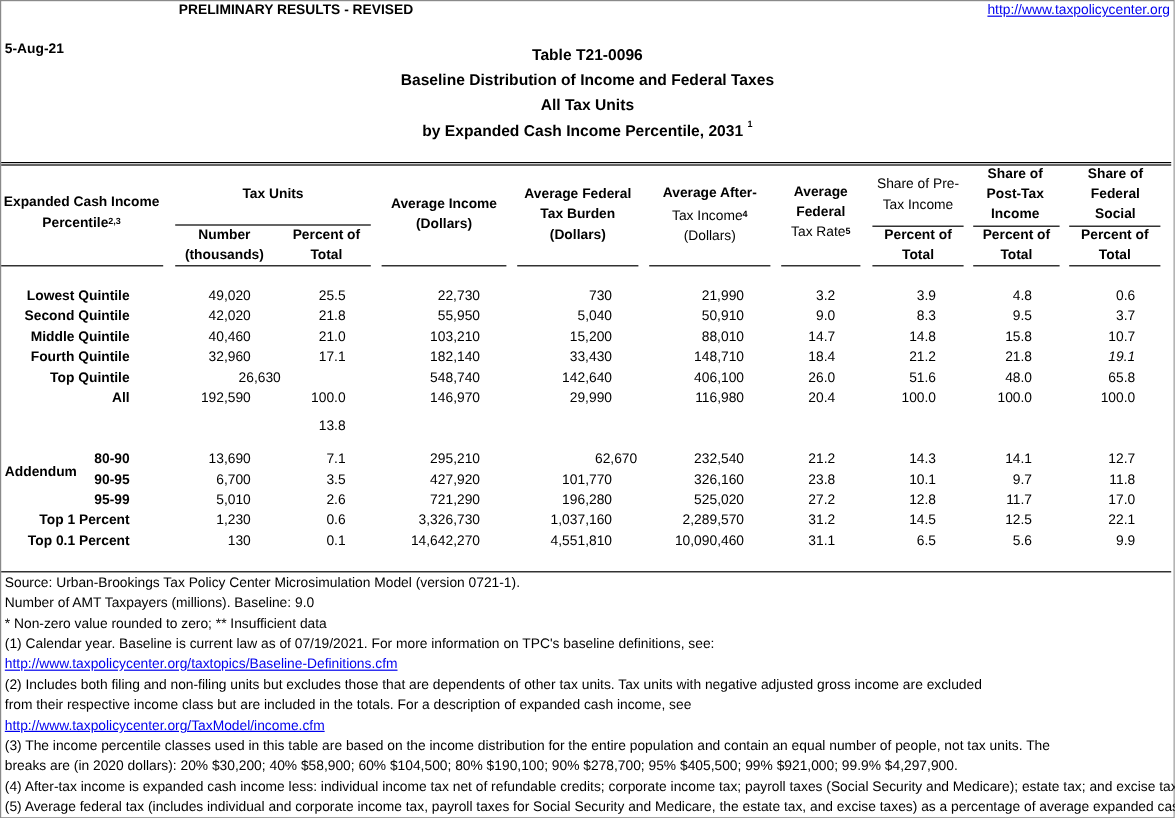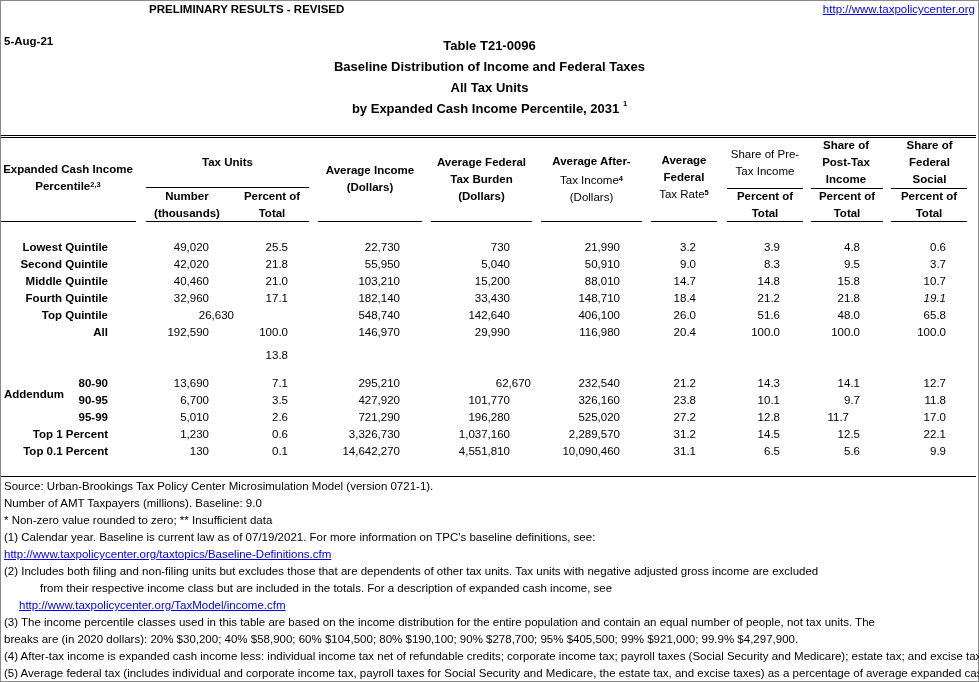--- a/index.html
+++ b/index.html
@@ -212,21 +212,21 @@
     </div>
     <div class="row" style="top: 409px;">
       <div class="lbl">95-99</div>
       <div class="cell" style="right: 770px;">5,010</div>
       <div class="cell" style="right: 691px;">2.6</div>
       <div class="cell" style="right: 579px;">721,290</div>
       <div class="cell" style="right: 469px;">196,280</div>
       <div class="cell" style="right: 359px;">525,020</div>
       <div class="cell" style="right: 283px;">27.2</div>
       <div class="cell" style="right: 199px;">12.8</div>
-      <div class="cell" style="right: 130px; margin-left: 19px;">11.7</div>
+      <div class="cell" style="right: 119px; margin-left: 19px;">11.7</div>
       <div class="cell" style="right: 33px;">17.0</div>
     </div>
     <div class="row" style="top: 426px;">
       <div class="lbl">Top 1 Percent</div>
       <div class="cell" style="right: 770px;">1,230</div>
       <div class="cell" style="right: 691px;">0.6</div>
       <div class="cell" style="right: 579px;">3,326,730</div>
       <div class="cell" style="right: 469px;">1,037,160</div>
       <div class="cell" style="right: 359px; margin-left: 12px;">2,289,570</div>
       <div class="cell" style="right: 283px;">31.2</div>
@@ -249,18 +249,18 @@
   </div>
 
 <div class="hline" style="left:1px;top:476px;width:975px;"></div>
 
 <div class="note" style="top:478px;">Source: Urban-Brookings Tax Policy Center Microsimulation Model (version 0721-1).</div>
 <div class="note" style="top:495px;">Number of AMT Taxpayers (millions).  Baseline: 9.0</div>
 <div class="note" style="top:512px;">* Non-zero value rounded to zero; ** Insufficient data</div>
 <div class="note" style="top:529px;">(1) Calendar year. Baseline is current law as of 07/19/2021. For more information on TPC's baseline definitions, see:</div>
 <div class="note link" style="top:546px;">http://www.taxpolicycenter.org/taxtopics/Baseline-Definitions.cfm</div>
 <div class="note" style="top:563px;">(2) Includes both filing and non-filing units but excludes those that are dependents of other tax units. Tax units with negative adjusted gross income are excluded</div>
-<div class="note" style="top:580px;margin-left:36px;">from their respective income class but are included in the totals. For a description of expanded cash income, see</div>
-<div class="note link" style="top:597px;margin-left:15px;">http://www.taxpolicycenter.org/TaxModel/income.cfm</div>
+<div class="note" style="top:580px;">from their respective income class but are included in the totals. For a description of expanded cash income, see</div>
+<div class="note link" style="top:597px;">http://www.taxpolicycenter.org/TaxModel/income.cfm</div>
 <div class="note" style="top:614px;">(3) The income percentile classes used in this table are based on the income distribution for the entire population and contain an equal number of people, not tax units. The</div>
 <div class="note" style="top:631px;">breaks are (in 2020 dollars): 20% $30,200; 40% $58,900; 60% $104,500; 80% $190,100; 90% $278,700; 95% $405,500; 99% $921,000; 99.9% $4,297,900.</div>
 <div class="note" style="top:648px;">(4) After-tax income is expanded cash income less: individual income tax net of refundable credits; corporate income tax; payroll taxes (Social Security and Medicare); estate tax; and excise taxes.</div>
 <div class="note" style="top:665px;">(5) Average federal tax (includes individual and corporate income tax, payroll taxes for Social Security and Medicare, the estate tax, and excise taxes) as a percentage of average expanded cash income.</div>
 
 </body></html>

